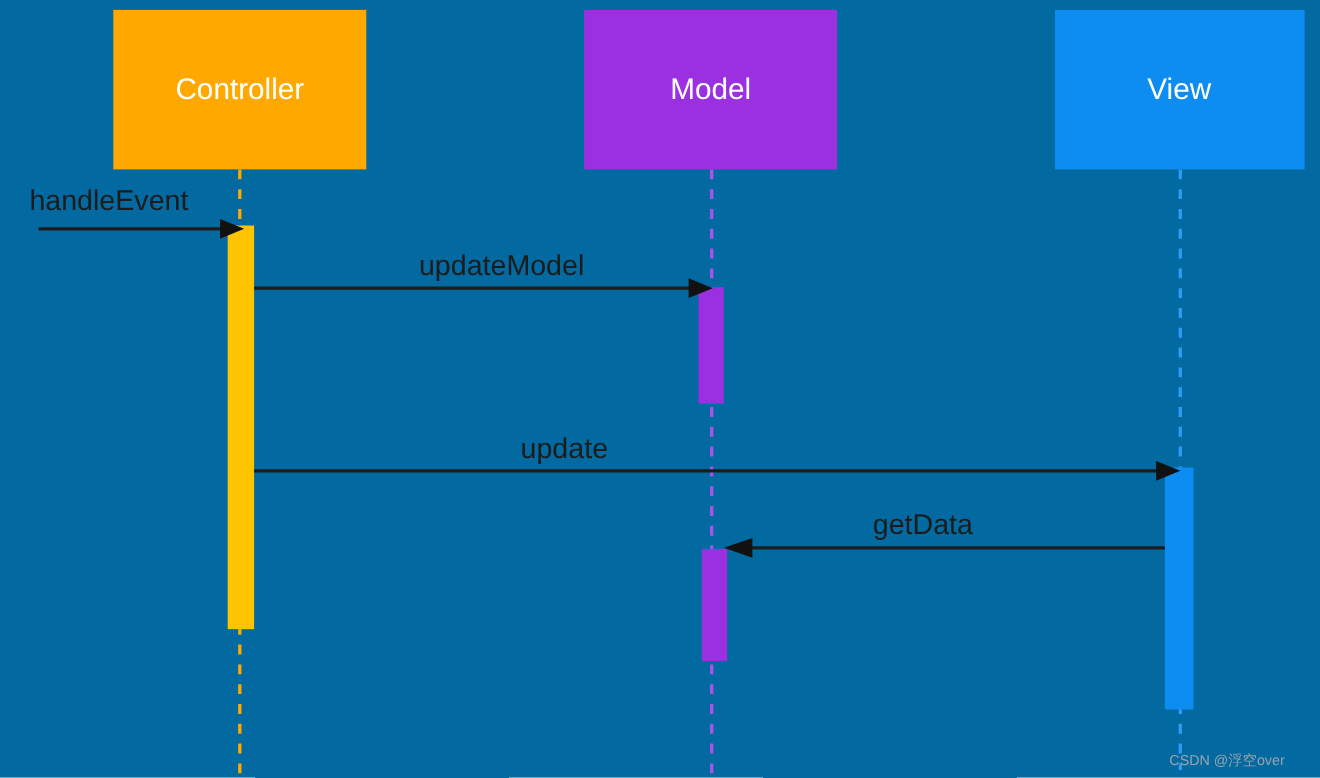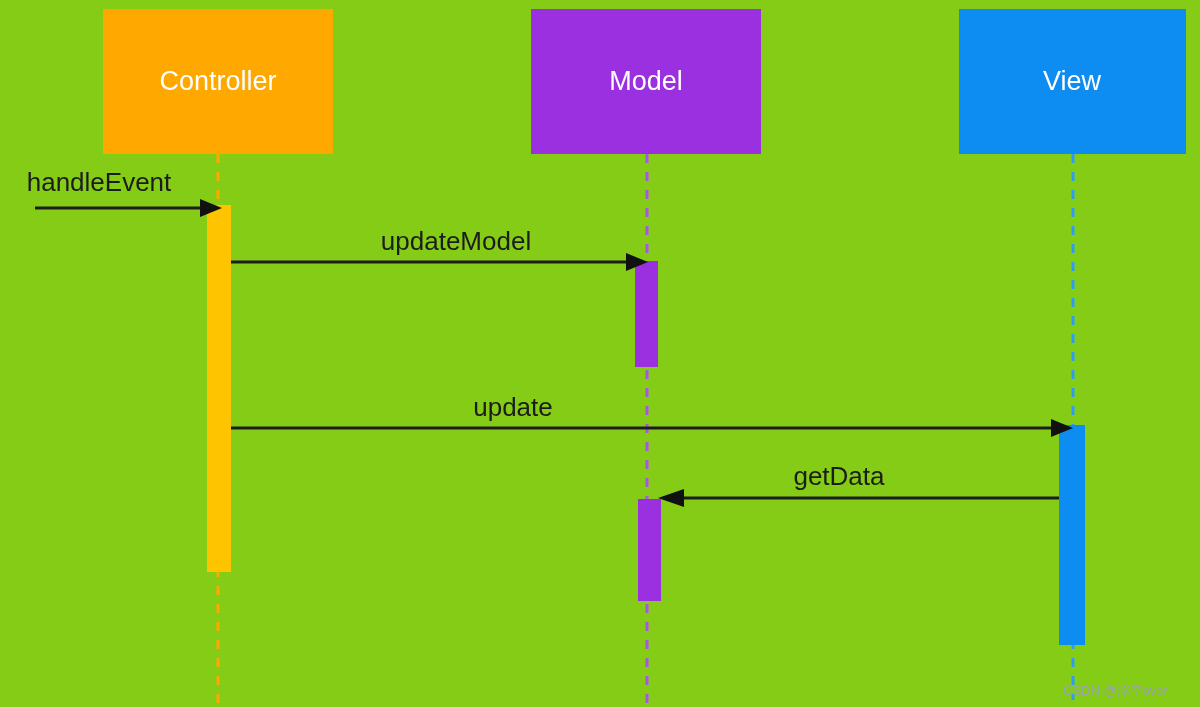--- a/index.html
+++ b/index.html
@@ -7,21 +7,21 @@
     padding: 0;
     background: #ffffff;
   }
   body {
     font-family: "Liberation Sans", sans-serif;
   }
   #canvas {
     position: relative;
     width: 1200px;
     height: 707px;
-    background: #84cc16;
+    background: #0369a1;
     overflow: hidden;
   }
   svg#diagram {
     position: absolute;
     left: 0;
     top: 0;
     width: 1200px;
     height: 707px;
     display: block;
   }

